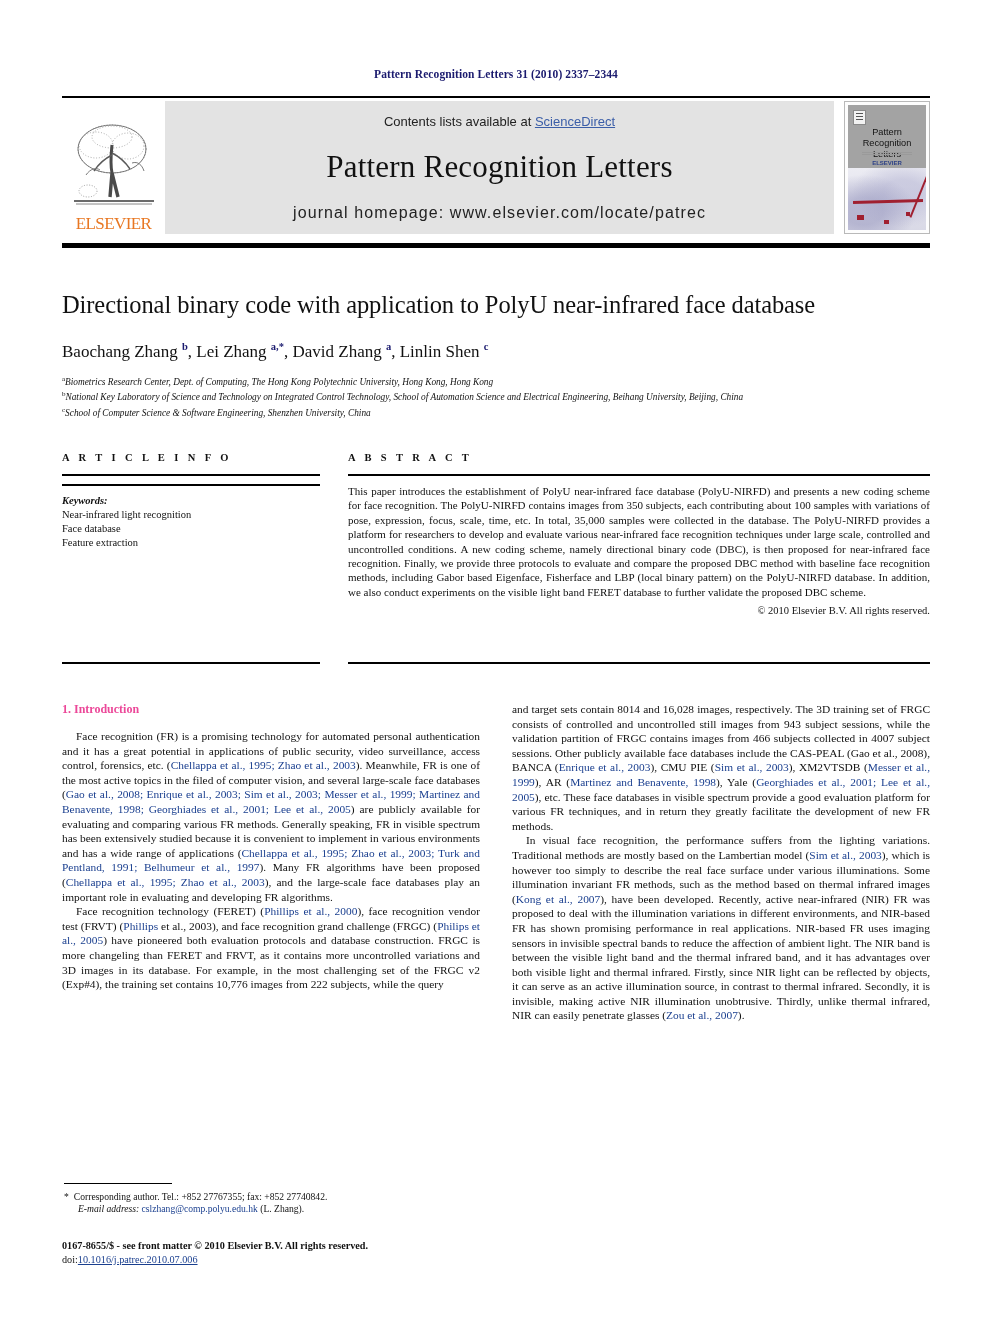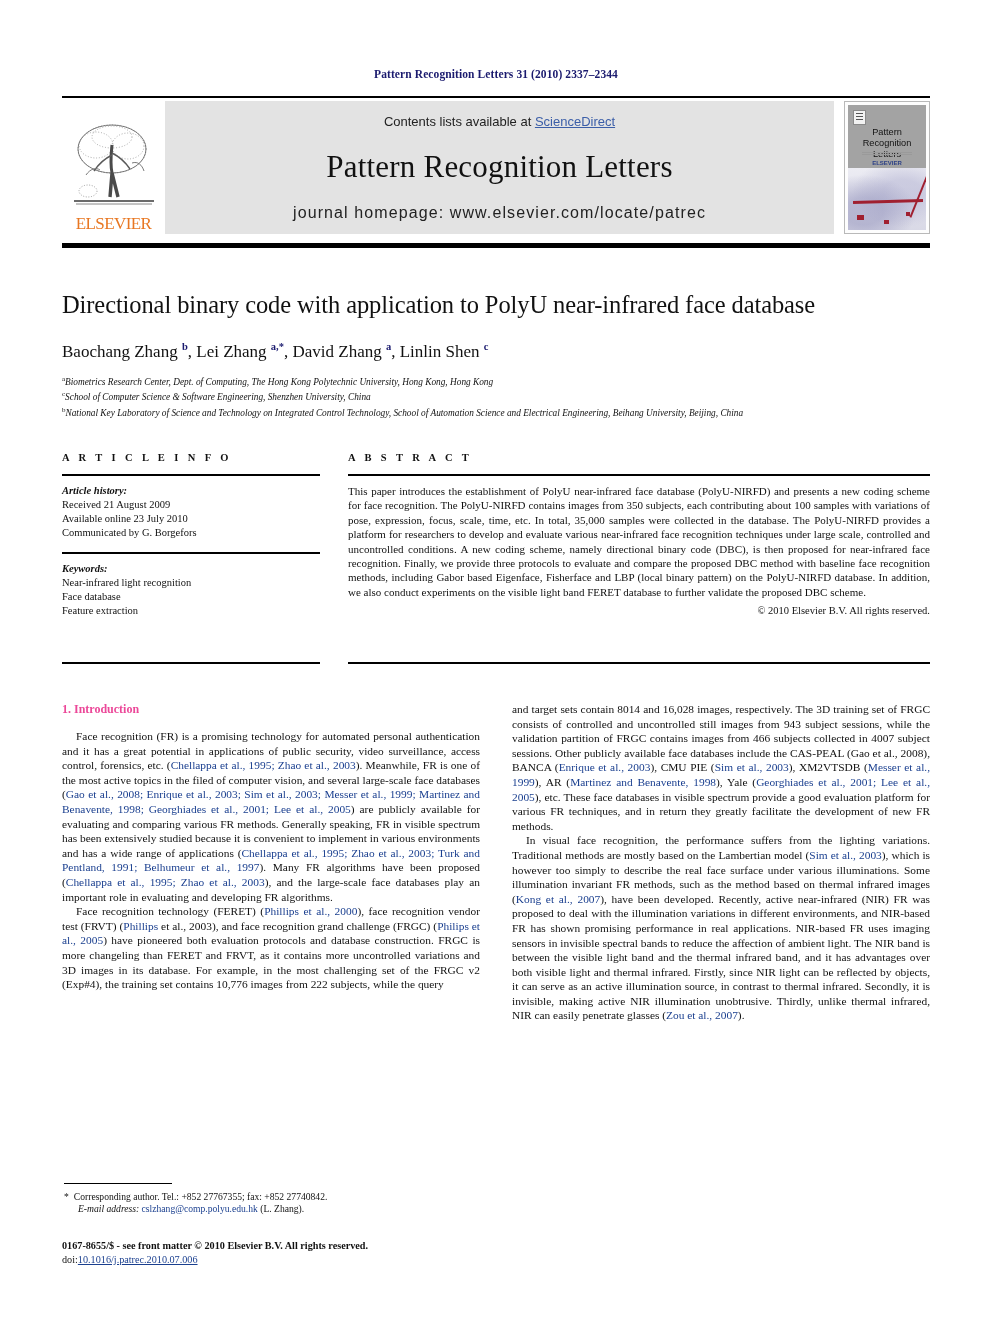--- a/index.html
+++ b/index.html
@@ -335,36 +335,30 @@
     </div>
   </div>
 
   <div class="masthead-rule-bottom"></div>
 
   <div class="title-block">
     <h1 class="article-title">Directional binary code with application to PolyU near-infrared face database</h1>
     <div class="authors">Baochang Zhang <sup>b</sup>, Lei Zhang <sup>a,*</sup>, David Zhang <sup>a</sup>, Linlin Shen <sup>c</sup></div>
     <div class="affiliations">
       <div class="affil"><sup>a</sup><span>Biometrics Research Center, Dept. of Computing, The Hong Kong Polytechnic University, Hong Kong, Hong Kong</span></div>
+      <div class="affil"><sup>b</sup><span>National Key Laboratory of Science and Technology on Integrated Control Technology, School of Automation Science and Electrical Engineering, Beihang University, Beijing, China</span></div>
       <div class="affil"><sup>c</sup><span>School of Computer Science &amp; Software Engineering, Shenzhen University, China</span></div>
-      <div class="affil"><sup>b</sup><span>National Key Laboratory of Science and Technology on Integrated Control Technology, School of Automation Science and Electrical Engineering, Beihang University, Beijing, China</span></div>
     </div>
   </div>
 
   <div class="info-abstract">
 
     <div class="col-info">
       <div class="sec-head">A R T I C L E   I N F O</div>
       <div class="rule-thin"></div>
-      <div class="info-group">
-        <div class="info-label">Article history:</div>
-        <div class="info-line">Received 21 August 2009</div>
-        <div class="info-line">Available online 23 July 2010</div>
-        <div class="info-line">Communicated by G. Borgefors</div>
-      </div>
       <div class="rule-thin"></div>
       <div class="info-group">
         <div class="info-label">Keywords:</div>
         <div class="info-line">Near-infrared light recognition</div>
         <div class="info-line">Face database</div>
         <div class="info-line">Feature extraction</div>
       </div>
     </div>
 
     <div class="col-gap"></div>

